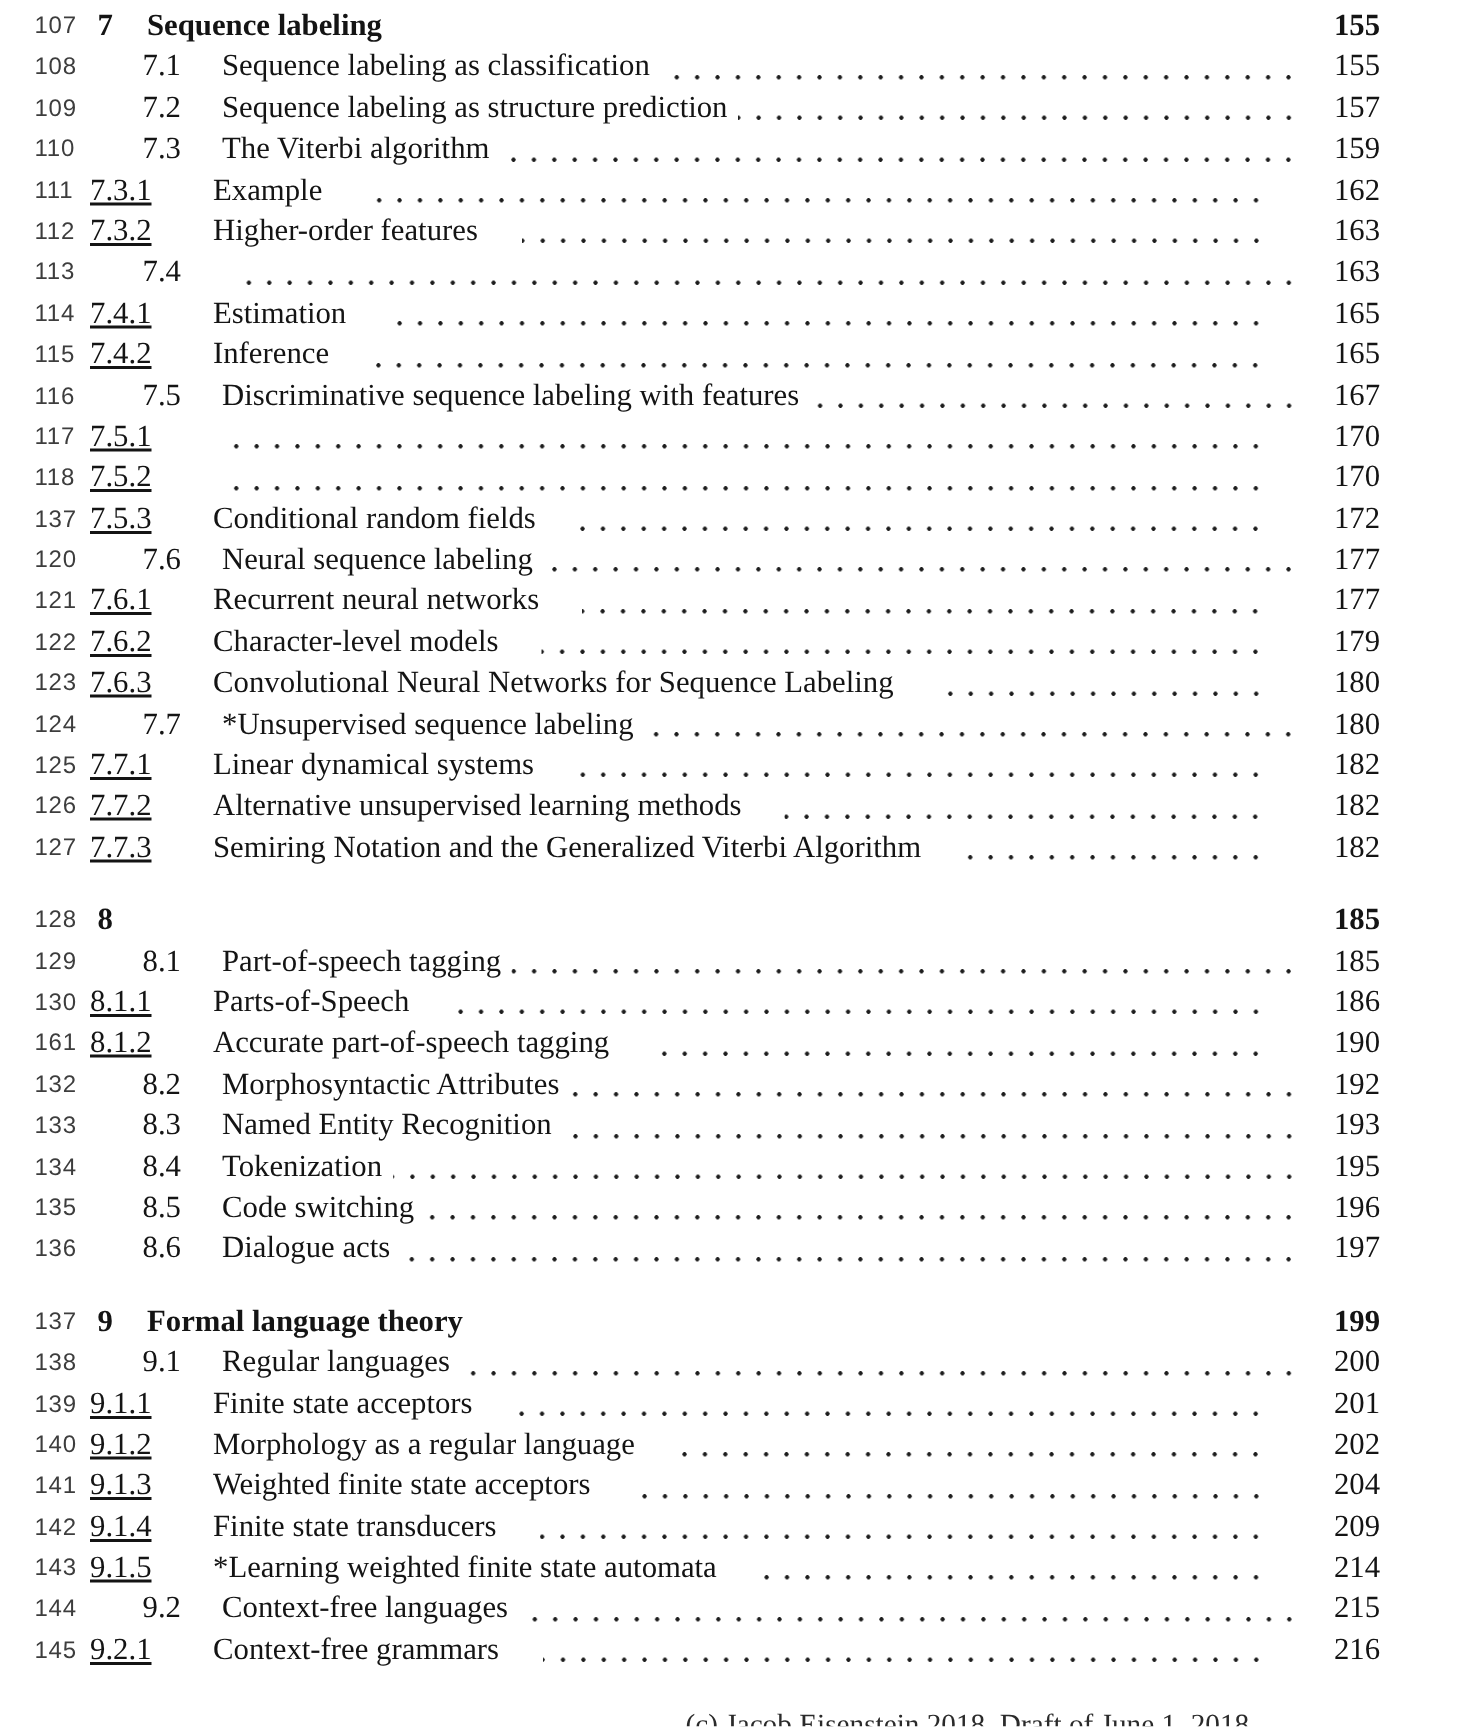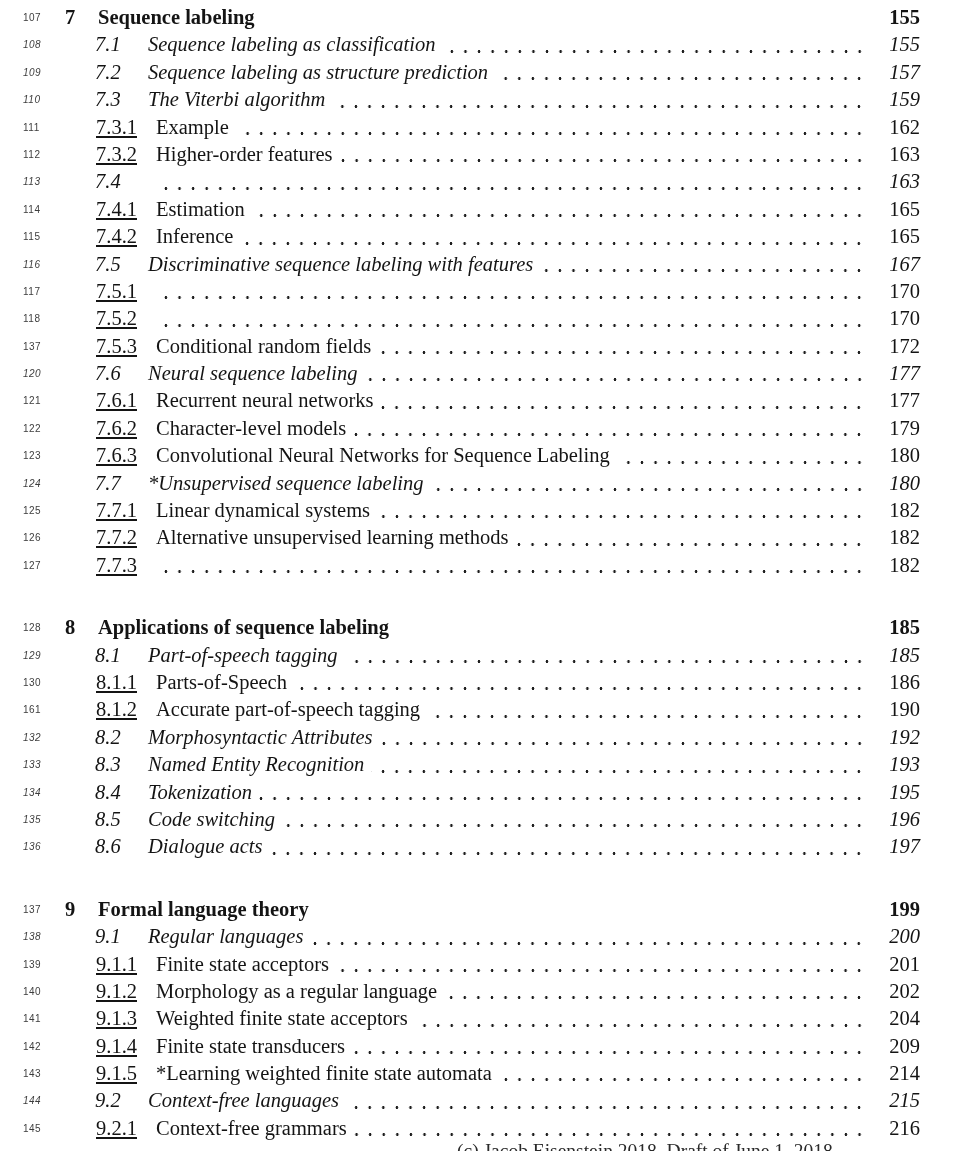--- a/index.html
+++ b/index.html
@@ -25,37 +25,37 @@
     display: flex;
     align-items: baseline;
     height: 27.4px;
     line-height: 27.4px;
     font-size: 20.5px;
     white-space: nowrap;
   }
 
   
   .row.chapter { font-weight: bold; }
-  .row.chapter:not(:first-child) { margin-top: 35px; }
+  .row.chapter:not(:first-child) { margin-top: 21px; }
 
   .lineno {
     position: absolute;
     left: 23px;
     top: 0;
     font-family: "Liberation Sans", sans-serif;
     font-weight: normal;
-    font-size: 10px;
+    font-size: 16px;
     line-height: 27.4px;
     color: #3d3d3d;
     letter-spacing: 0.5px;
   }
 
   .row.chapter    { padding-left: 65px; }
-  .row.section    { padding-left: 95px; font-style: italic; }
-  .row.subsection { padding-left: 96px; }
+  .row.section    { padding-left: 95px; }
+  .row.subsection { padding-left: 60px; gap: 22px; }
 
   .row.chapter    .num { width: 33px; }
   .row.section    .num { width: 53px; }
   .row.subsection .num { width: 60px; text-decoration: underline; }
 
   .num { flex: 0 0 auto; display: inline-block; }
   .title { flex: 0 0 auto; }
 
   .leader {
     flex: 1 1 auto;
@@ -230,27 +230,27 @@
       <div class="row subsection">
     <span class="lineno">126</span>
     <span class="num">7.7.2</span>
     <span class="title">Alternative unsupervised learning methods</span>
     <span class="leader"></span>
     <span class="pageno">182</span>
   </div>
       <div class="row subsection">
     <span class="lineno">127</span>
     <span class="num">7.7.3</span>
+    <span class="title">Semiring Notation and the Generalized Viterbi Algorithm</span>
     <span class="leader"></span>
     <span class="pageno">182</span>
   </div>
       <div class="row chapter">
     <span class="lineno">128</span>
     <span class="num">8</span>
-    <span class="title">Applications of sequence labeling</span>
     <span class="leader"></span>
     <span class="pageno">185</span>
   </div>
       <div class="row section">
     <span class="lineno">129</span>
     <span class="num">8.1</span>
     <span class="title">Part-of-speech tagging</span>
     <span class="leader"></span>
     <span class="pageno">185</span>
   </div>

